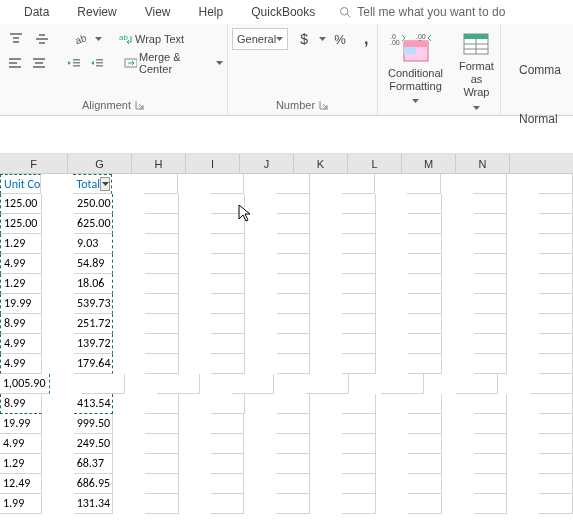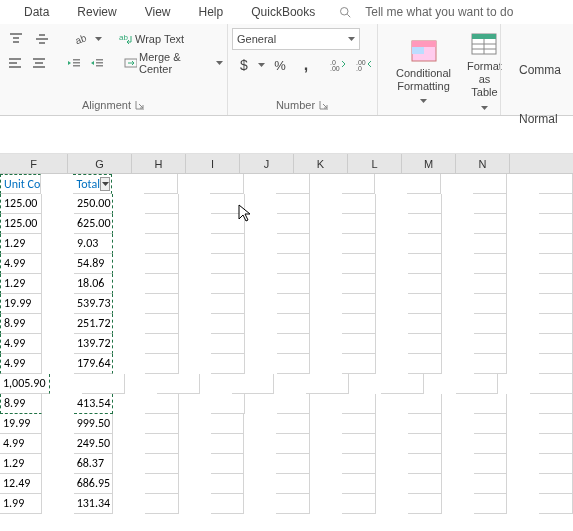--- a/index.html
+++ b/index.html
@@ -1,21 +1,21 @@
 <!DOCTYPE html>
 <html><head>
 <meta charset="utf-8">
 <style>
   * { box-sizing: border-box; margin: 0; padding: 0; }
   body { font-family: "Segoe UI", Tahoma, sans-serif; font-size: 11px; background: #fff; color: #444; overflow: hidden; width: 573px; height: 531px; }
   
   
   .menubar { display: flex; align-items: center; height: 24px; padding-left: 10px; gap: 0; background: #fff; }
   .menubar-item { padding: 4px 14px; color: #444; font-size: 12px; cursor: pointer; }
-  .tellme { display: flex; align-items: center; gap: 14px; padding: 4px 10px; color: #666; font-size: 12px; }
+  .tellme { display: flex; align-items: center; gap: 6px; padding: 4px 10px; color: #666; font-size: 12px; }
   .tellme svg { width: 12px; height: 12px; }
 
   
   .ribbon { display: flex; height: 92px; border-bottom: 1px solid #d0d0d0; background: #f9f9f9; position: relative; }
   .ribbon-group { display: flex; flex-direction: column; justify-content: space-between; border-right: 1px solid #e0e0e0; padding: 4px 4px 2px 4px; position: relative; }
   .ribbon-group-label { text-align: center; font-size: 11px; color: #666; padding: 2px 12px; position: absolute; bottom: 2px; left: 0; right: 0; display:flex; justify-content:center; align-items:center; gap:4px;}
   .ribbon-launcher { width: 10px; height: 10px; }
   .ribbon-body { display: flex; gap: 4px; flex: 1; }
   .btn-row { display: flex; gap: 2px; align-items: center; }
   .icon-btn { display: flex; align-items: center; justify-content: center; width: 24px; height: 22px; border: 1px solid transparent; cursor: pointer; }
@@ -161,21 +161,21 @@
     <div class="ribbon-group-label">
       <span>Alignment</span>
       <svg class="ribbon-launcher" viewBox="0 0 10 10">
           <path d="M1 1 L1 9 L9 9" fill="none" stroke="#888"></path>
           <path d="M4 4 L8 8 M8 5 L8 8 L5 8" fill="none" stroke="#888"></path>
         </svg>
     </div>
   </div>
 
   <div class="ribbon-group" style="width:150px;">
-    <div class="ribbon-body" style="flex-direction:column; gap:4px; padding-bottom:18px; align-items:flex-start;">
+    <div class="ribbon-body" style="flex-direction:row; gap:4px; padding-bottom:18px; align-items:flex-start;">
       <div class="num-format">
         <span>General</span>
         <svg class="drop-arrow" viewBox="0 0 7 4">
             <path d="M0 0 L3.5 4 L7 0" fill="#666"></path>
           </svg>
       </div>
       <div class="btn-row">
         <div class="icon-btn" style="font-size:14px; color:#444;">$</div>
         <div class="split-drop">
             <svg class="drop-arrow" viewBox="0 0 7 4">
@@ -204,40 +204,40 @@
     <div class="ribbon-group-label">
       <span>Number</span>
       <svg class="ribbon-launcher" viewBox="0 0 10 10">
           <path d="M1 1 L1 9 L9 9" fill="none" stroke="#888"></path>
           <path d="M4 4 L8 8 M8 5 L8 8 L5 8" fill="none" stroke="#888"></path>
         </svg>
     </div>
   </div>
 
   <div class="ribbon-group" style="width:122px; border-right:none;">
-    <div class="ribbon-body" style="padding-bottom:4px;margin-left:8px;">
+    <div class="ribbon-body" style="padding-bottom:4px;">
       <div class="big-btn">
         <svg width="28" height="26">
             <rect x="2" y="2" width="24" height="20" fill="#fce" stroke="#c77"></rect>
             <rect x="2" y="2" width="24" height="6" fill="#f9b"></rect>
             <rect x="2" y="8" width="12" height="7" fill="#bdf"></rect>
           </svg>
         <div><span>Conditional</span><br><span>Formatting</span> <svg class="drop-arrow" style="display:inline;" viewBox="0 0 7 4">
               <path d="M0 0 L3.5 4 L7 0" fill="#666"></path>
             </svg></div>
       </div>
       <div class="big-btn">
         <svg width="28" height="26">
             <rect x="2" y="2" width="24" height="20" fill="#fff" stroke="#888"></rect>
             <rect x="2" y="2" width="24" height="5" fill="#4a8"></rect>
             <line x1="2" y1="12" x2="26" y2="12" stroke="#888"></line>
             <line x1="2" y1="17" x2="26" y2="17" stroke="#888"></line>
             <line x1="14" y1="7" x2="14" y2="22" stroke="#888"></line>
           </svg>
-        <div><span>Format as</span><br><span>Table</span> <svg class="drop-arrow" style="display:inline;" viewBox="0 0 7 4">
+        <div><span>Format as</span><br><span>Wrap</span> <svg class="drop-arrow" style="display:inline;" viewBox="0 0 7 4">
               <path d="M0 0 L3.5 4 L7 0" fill="#666"></path>
             </svg></div>
       </div>
     </div>
   </div>
 
   <div class="ribbon-group" style="border-left:1px solid #e0e0e0; border-right:none; flex:1;">
     <div class="style-list">
       <div class="style-item">Comma</div>
       <div class="style-item">Normal</div>

